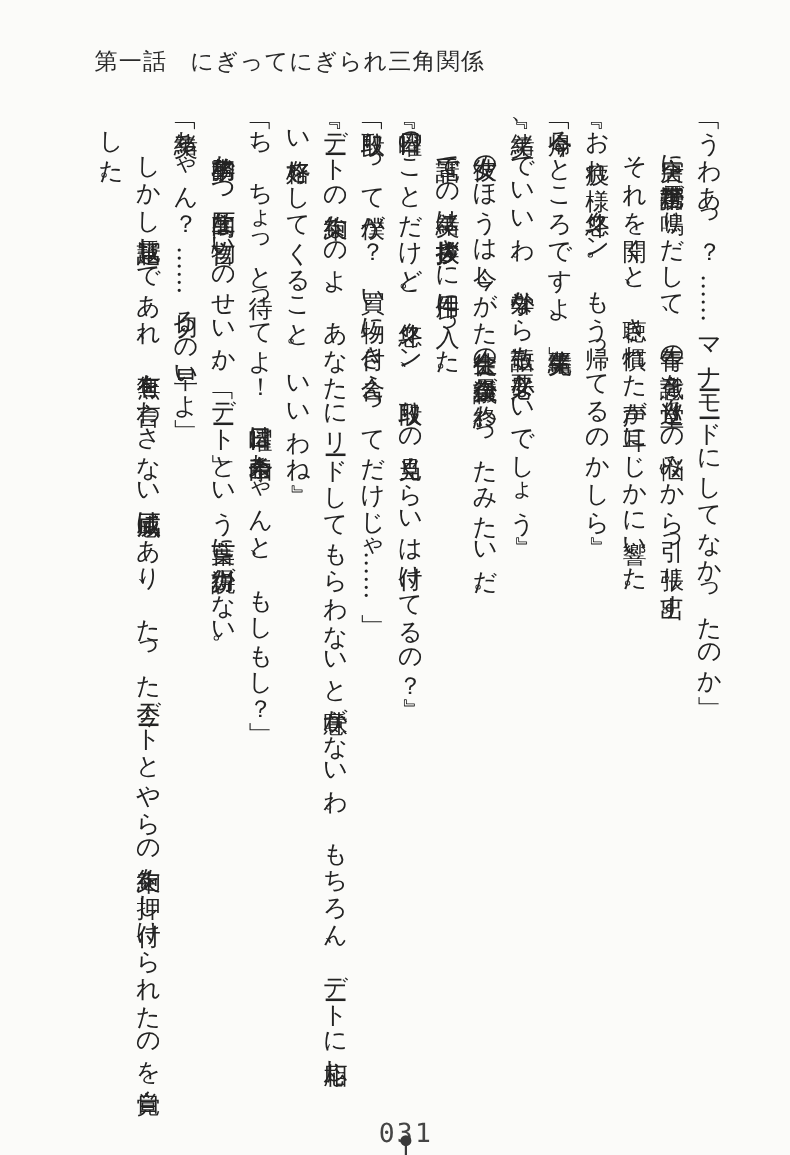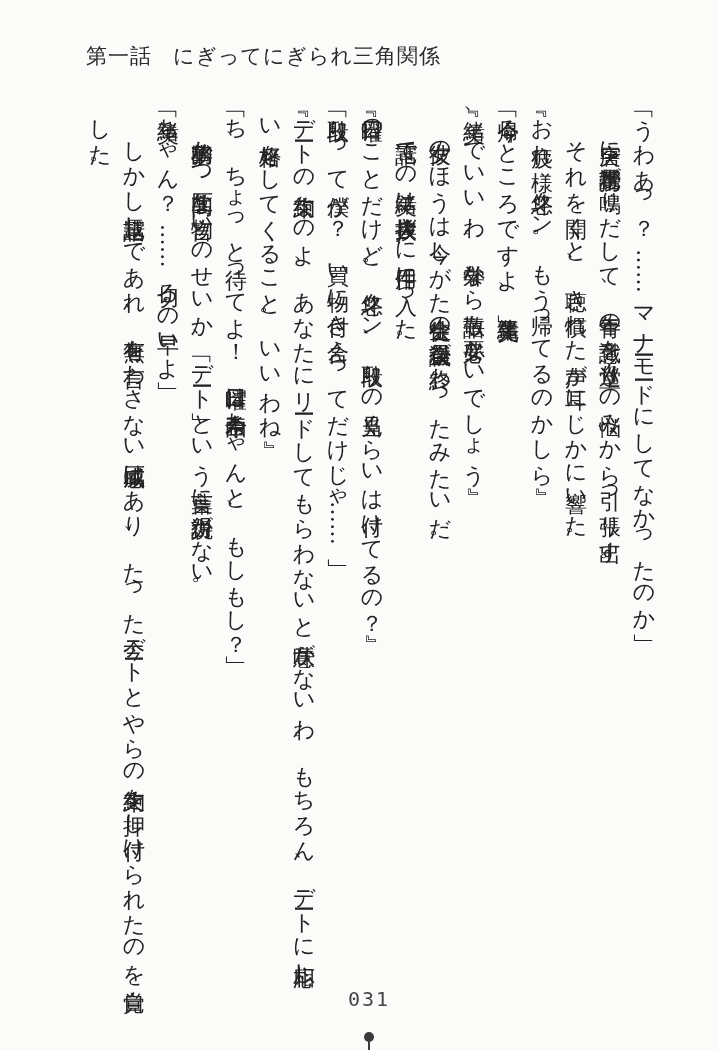--- a/index.html
+++ b/index.html
@@ -46,26 +46,26 @@
   .text-block p {
     margin: 0;
     padding: 0;
   }
   .text-block p.indent {
     text-indent: 1em;
   }
   
   .page-number {
     position: absolute;
-    top: 987px;
+    top: 1016px;
     left: 339px;
     width: 60px;
     text-align: center;
     font-family: "DejaVu Sans Mono", "Liberation Mono", monospace;
-    font-size: 20px;
+    font-size: 24px;
     letter-spacing: 2px;
     color: #454545;
   }
   .footer-ornament-dot {
     position: absolute;
     top: 1032px;
     left: 364px;
     width: 10px;
     height: 10px;
     border-radius: 50%;

